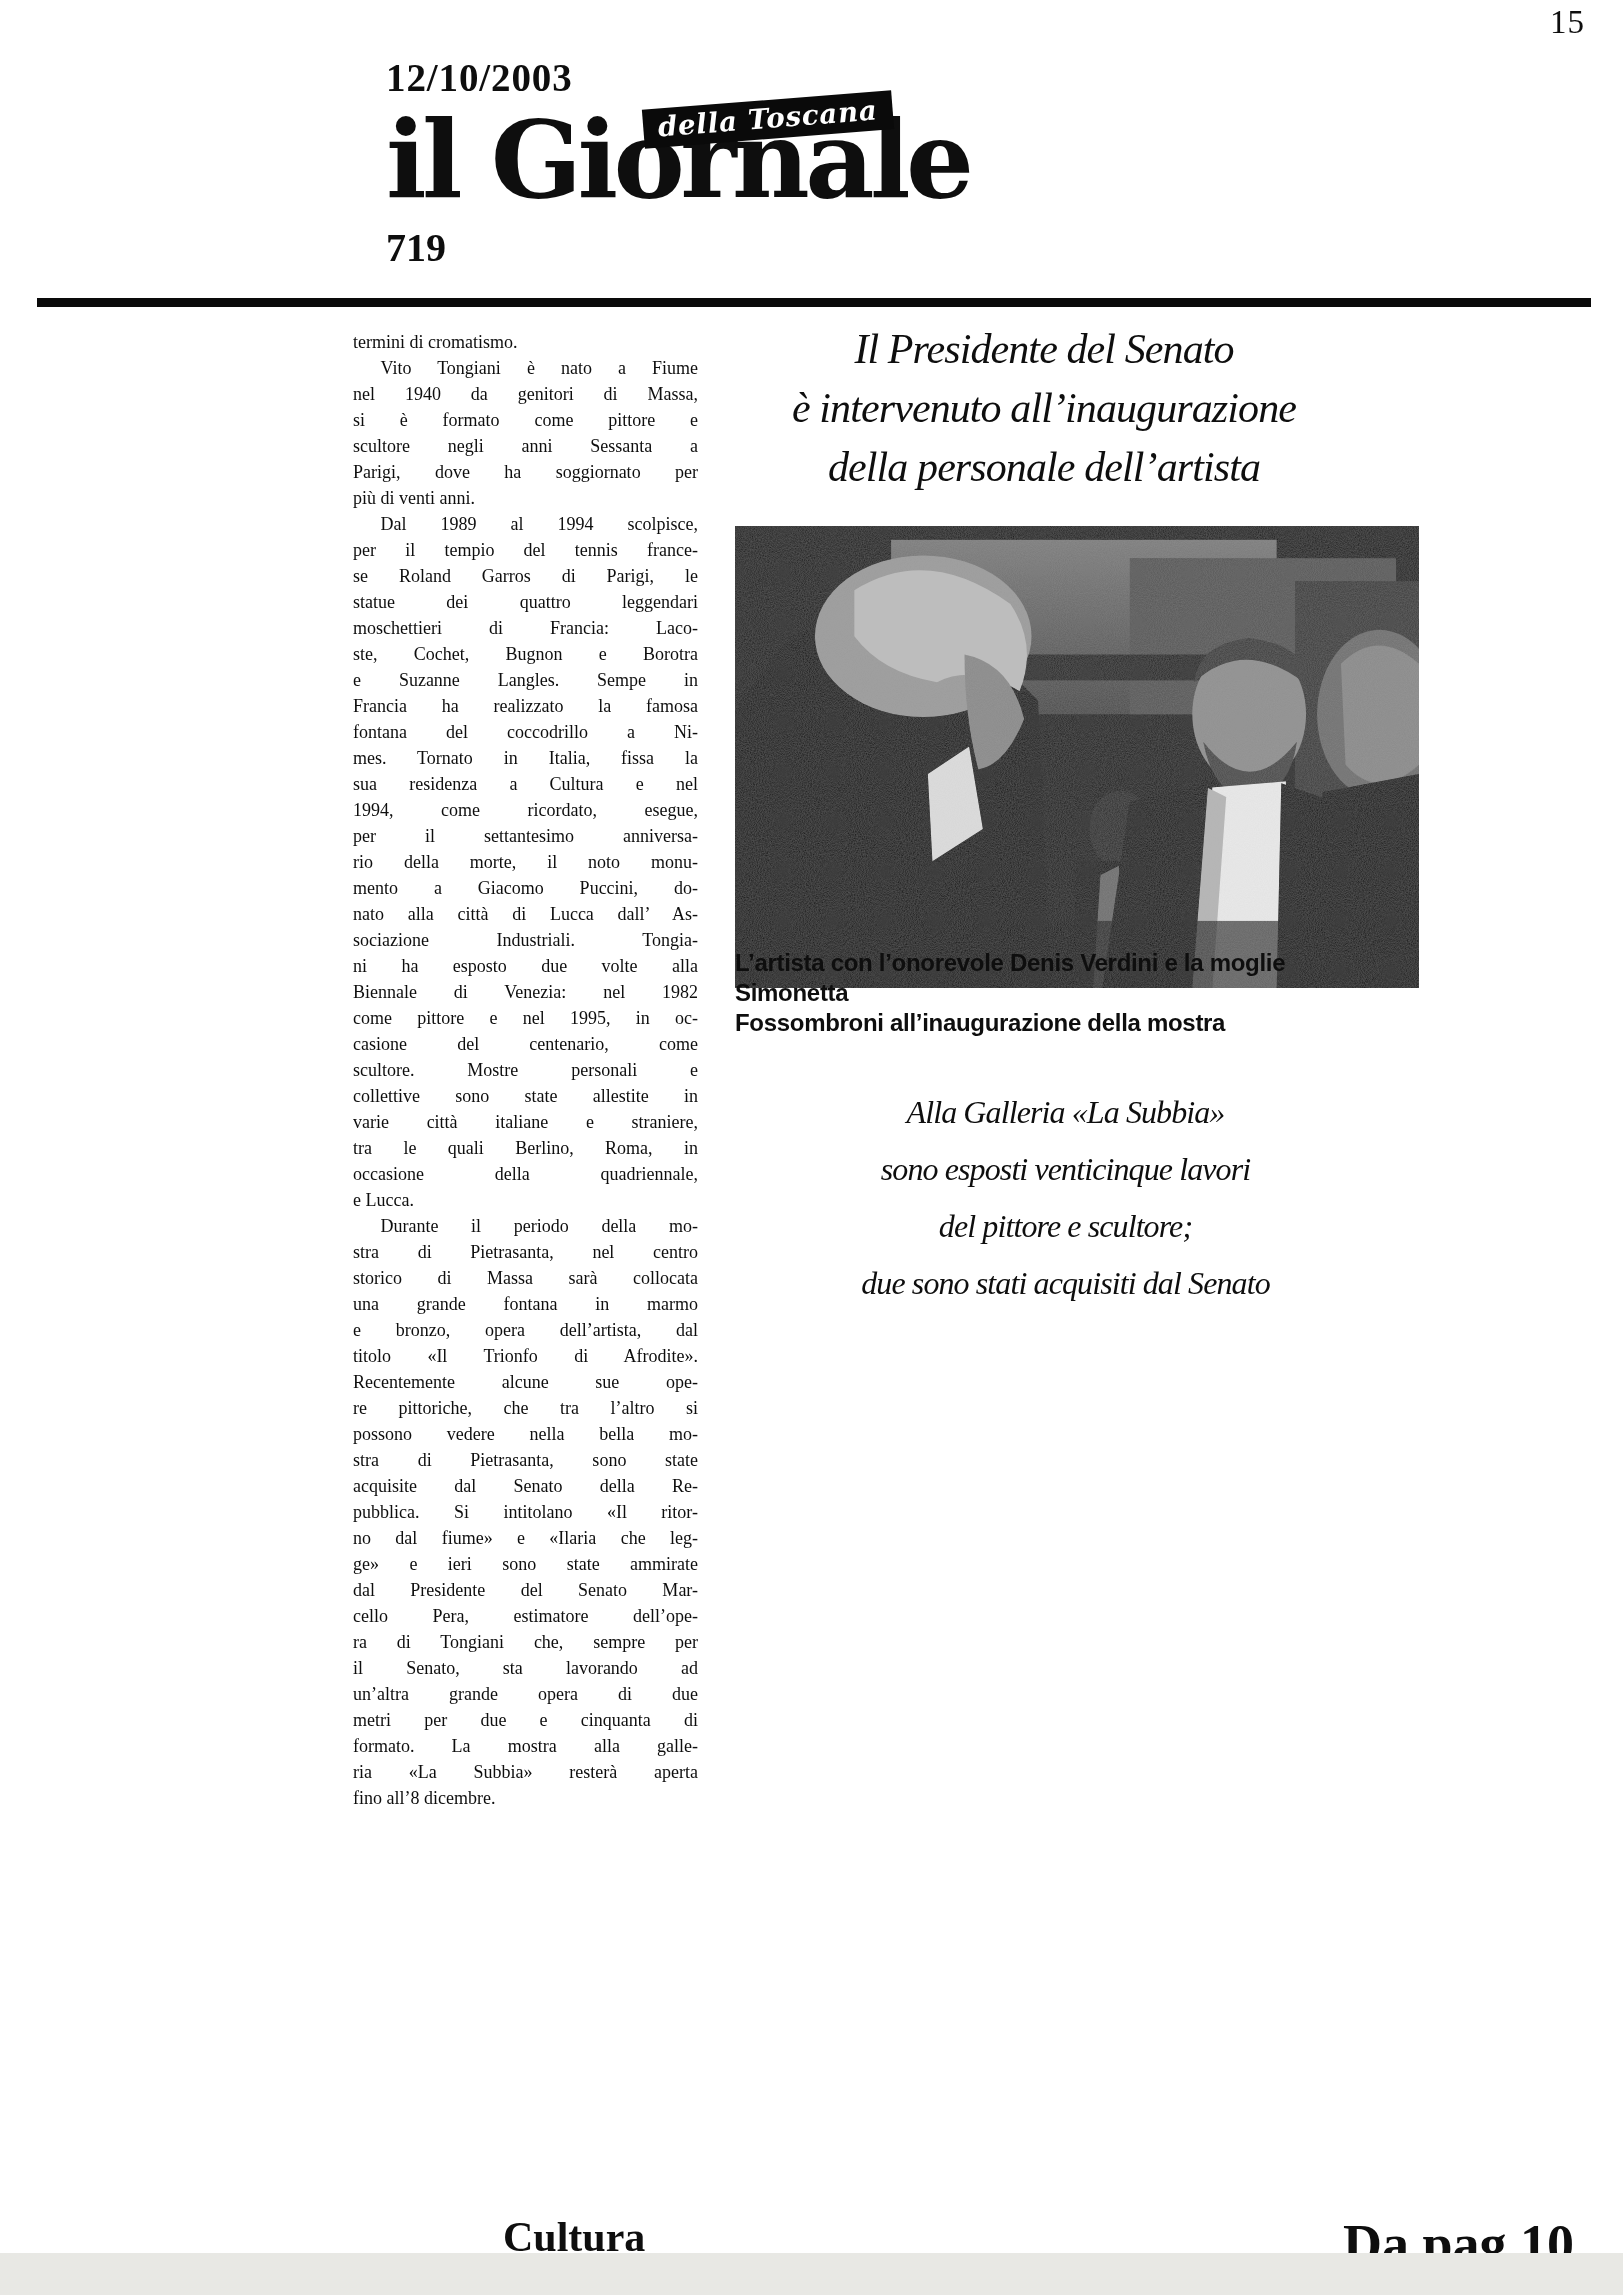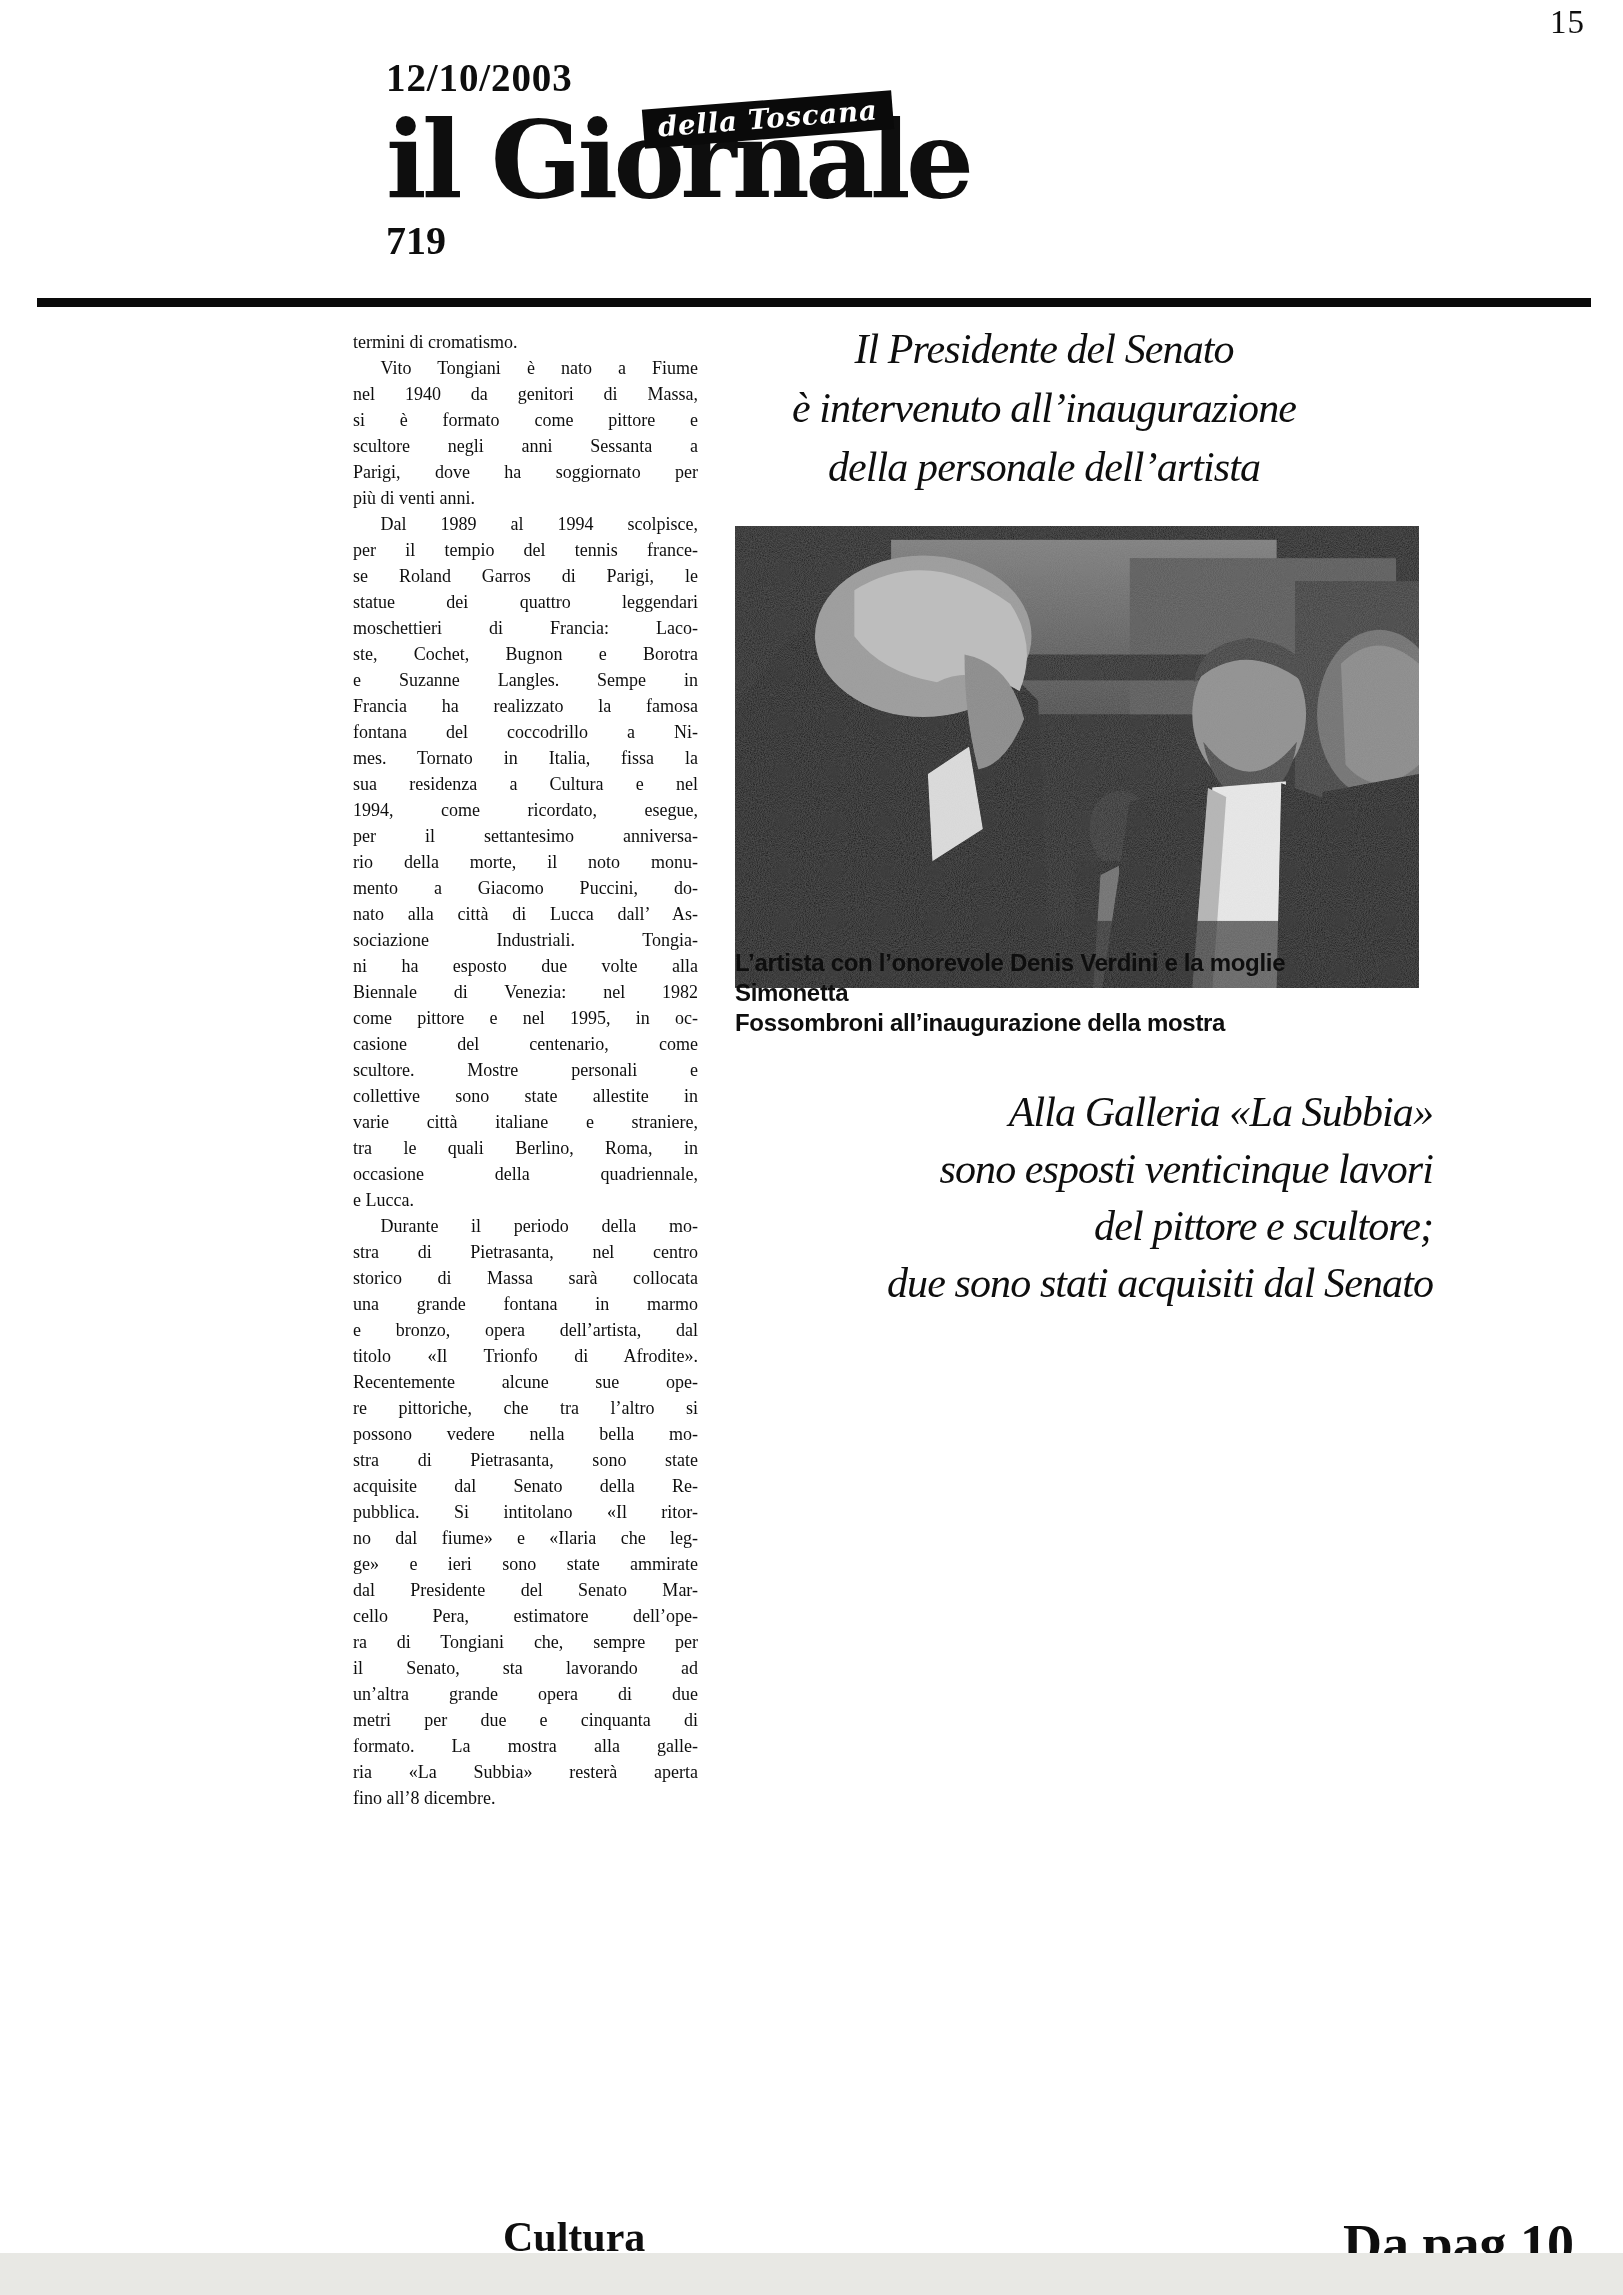--- a/index.html
+++ b/index.html
@@ -10,38 +10,38 @@
   
   .page-number{position:absolute;left:1550px;top:3.7px;font-size:33px;letter-spacing:0.9px;}
   .masthead{position:absolute;left:386px;top:55px;width:826px;text-align:left;}
   .mast-date{font-size:39px;font-weight:bold;letter-spacing:0.9px;}
   .mast-logo{position:relative;display:inline-block;margin-top:3.7px;
     font-size:107px;font-weight:bold;letter-spacing:-4.6px;line-height:1.04;
     font-family:"DejaVu Serif","Liberation Serif",serif;}
   .mast-badge{position:absolute;left:44%;top:-3.7px;transform:rotate(-4.5deg);
     background:#0a0a0a;color:#fff;font-style:italic;font-weight:bold;
     font-size:27.5px;letter-spacing:0.9px;line-height:1.15;padding:2.8px 14.7px 4.6px 14.7px;white-space:nowrap;}
-  .mast-edition{font-size:40px;font-weight:bold;margin-top:2px;}
+  .mast-edition{font-size:40px;font-weight:bold;margin-top:9px;}
   .top-rule{position:absolute;left:37px;top:298px;width:1554px;height:9.2px;background:#0a0a0a;}
   
   .left-col{position:absolute;left:353px;top:323px;width:345px;
     font-size:18px;line-height:26px;margin-top:6px;}
   .col-line{text-align:justify;text-align-last:justify;white-space:normal;}
   .col-line.end{text-align-last:left;}
   .col-line.ind{text-indent:27.5px;}
   
   .headline-top{position:absolute;left:686px;top:320px;width:716px;text-align:center;
     font-style:italic;font-size:42px;line-height:59px;letter-spacing:-0.9px;}
   .photo-frame{position:absolute;left:735px;top:526px;width:684px;height:462px;background:#111;}
   .photo-frame svg{display:block;width:684px;height:462px;}
   .photo-caption{position:absolute;left:735px;top:948px;width:588px;
     font-family:"Liberation Sans",sans-serif;font-weight:bold;
     font-size:24px;line-height:30px;letter-spacing:-0.3px;}
-  .headline-bottom{position:absolute;left:698px;top:1084px;width:735px;text-align:right;
-    font-style:italic;font-size:42px;line-height:57px;letter-spacing:-0.9px;}
+  .headline-bottom{position:absolute;left:698px;top:1084px;width:735px;text-align:center;
+    font-style:italic;font-size:32px;line-height:57px;letter-spacing:-0.9px;}
   
   .footer-section{position:absolute;left:503px;top:2213px;font-size:42px;font-weight:bold;}
   .footer-frompage{position:absolute;left:1343px;top:2213px;font-size:54px;font-weight:bold;}
 </style>
 </head>
 <body>
 
 <div id="page">
 
   <div class="page-number">15</div>

